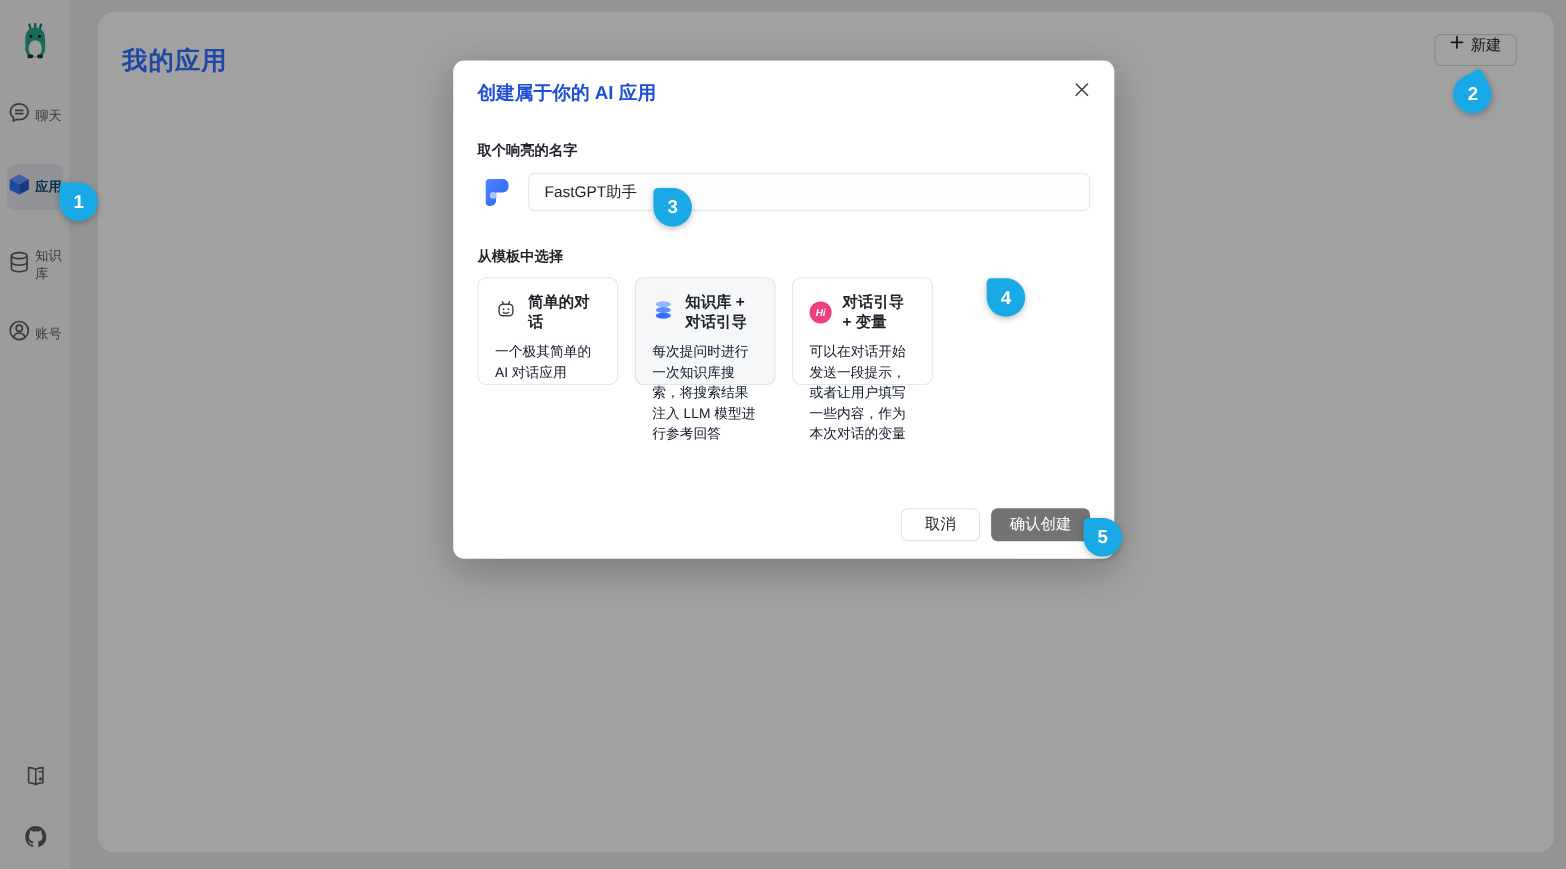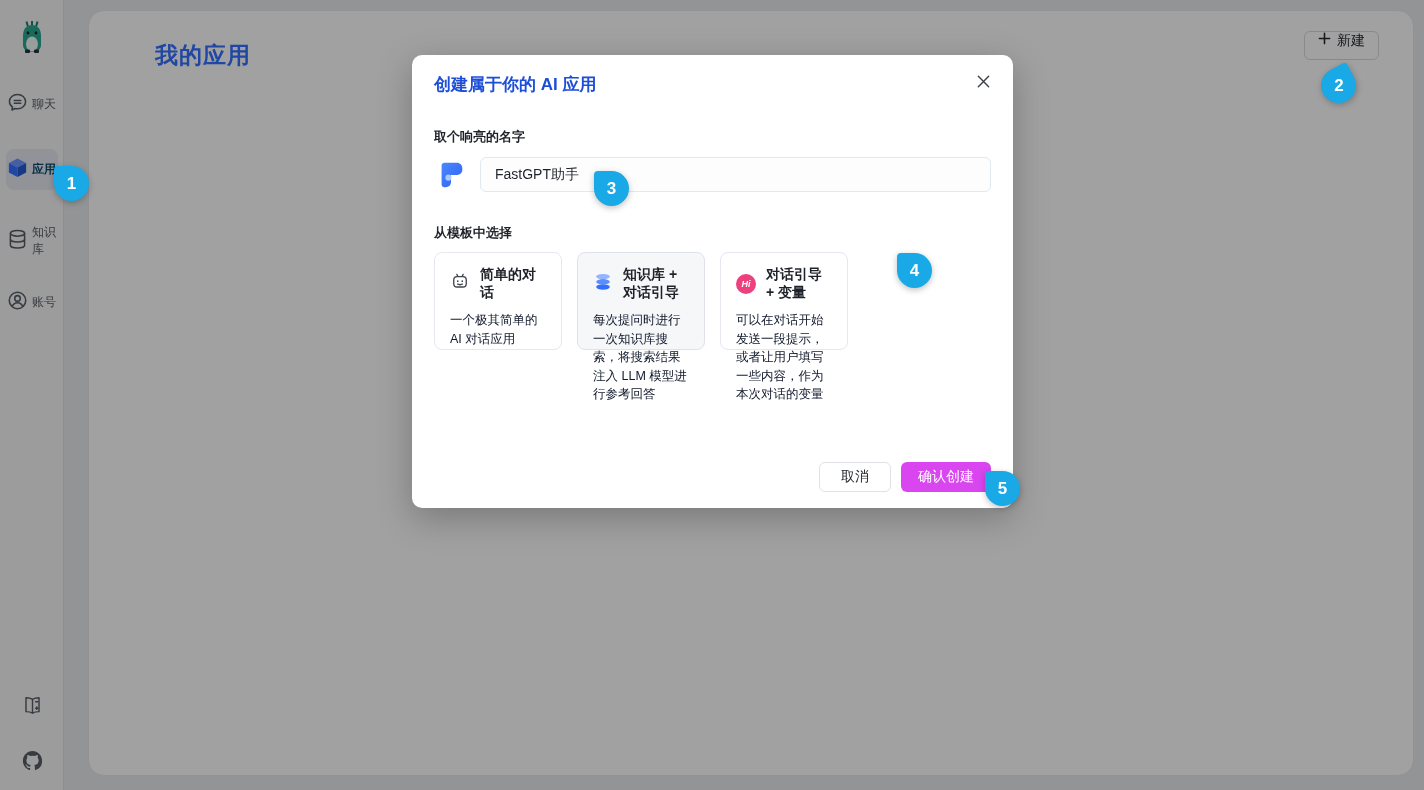--- a/index.html
+++ b/index.html
@@ -25,21 +25,21 @@
   .nav-item.active .nav-label { color:#0c4a6e; font-weight:600; }
   .side-bottom-icon { position:absolute; left:0; width:64px; display:flex; justify-content:center; cursor:pointer; }
 
   
   .main-panel {
     position:absolute; left:88px; top:10px; width:1326px; height:766px;
     background:#fcfcfd; border:1px solid #e2e4e7; border-radius:16px;
   }
   .page-title {
     position:absolute; left:22px; top:29px;
-    font-size:23px; font-weight:700; color:#3370ff; letter-spacing:1px;margin-left:44px;
+    font-size:23px; font-weight:700; color:#3370ff; letter-spacing:1px;
   }
   .new-btn {
     position:absolute; right:34px; top:20px; height:29px;
     display:flex; align-items:flex-start; gap:6px; padding:0 13px;
     border:1px solid #d3d7dd; border-radius:6px; background:transparent;
     font-size:14px; color:#24282d; cursor:pointer;
     font-family:inherit;
   }
 
   
@@ -94,21 +94,21 @@
   }
   .modal-footer {
     position:absolute; right:22px; bottom:16px; display:flex; gap:10px;
   }
   .btn-cancel {
     height:30px; padding:0 21px; border:1px solid #dfe2e6; border-radius:6px;
     background:#fff; font-size:14px; color:#24282d; cursor:pointer; font-family:inherit;
   }
   .btn-confirm {
     height:30px; padding:0 17px; border:none; border-radius:6px;
-    background:#d946ef; font-size:14px; color:#fff; cursor:pointer; font-family:inherit;
+    background:#737373; font-size:14px; color:#fff; cursor:pointer; font-family:inherit;
   }
 
   
   .anno {
     position:absolute; width:35px; height:35px; z-index:40;
     background:#18a9e6; color:#fff; font-size:17px; font-weight:700;
     display:flex; align-items:center; justify-content:center;
     border-radius:4px 50% 50% 50%;
     box-shadow:0 2px 6px rgba(0,0,0,0.25);
   }

